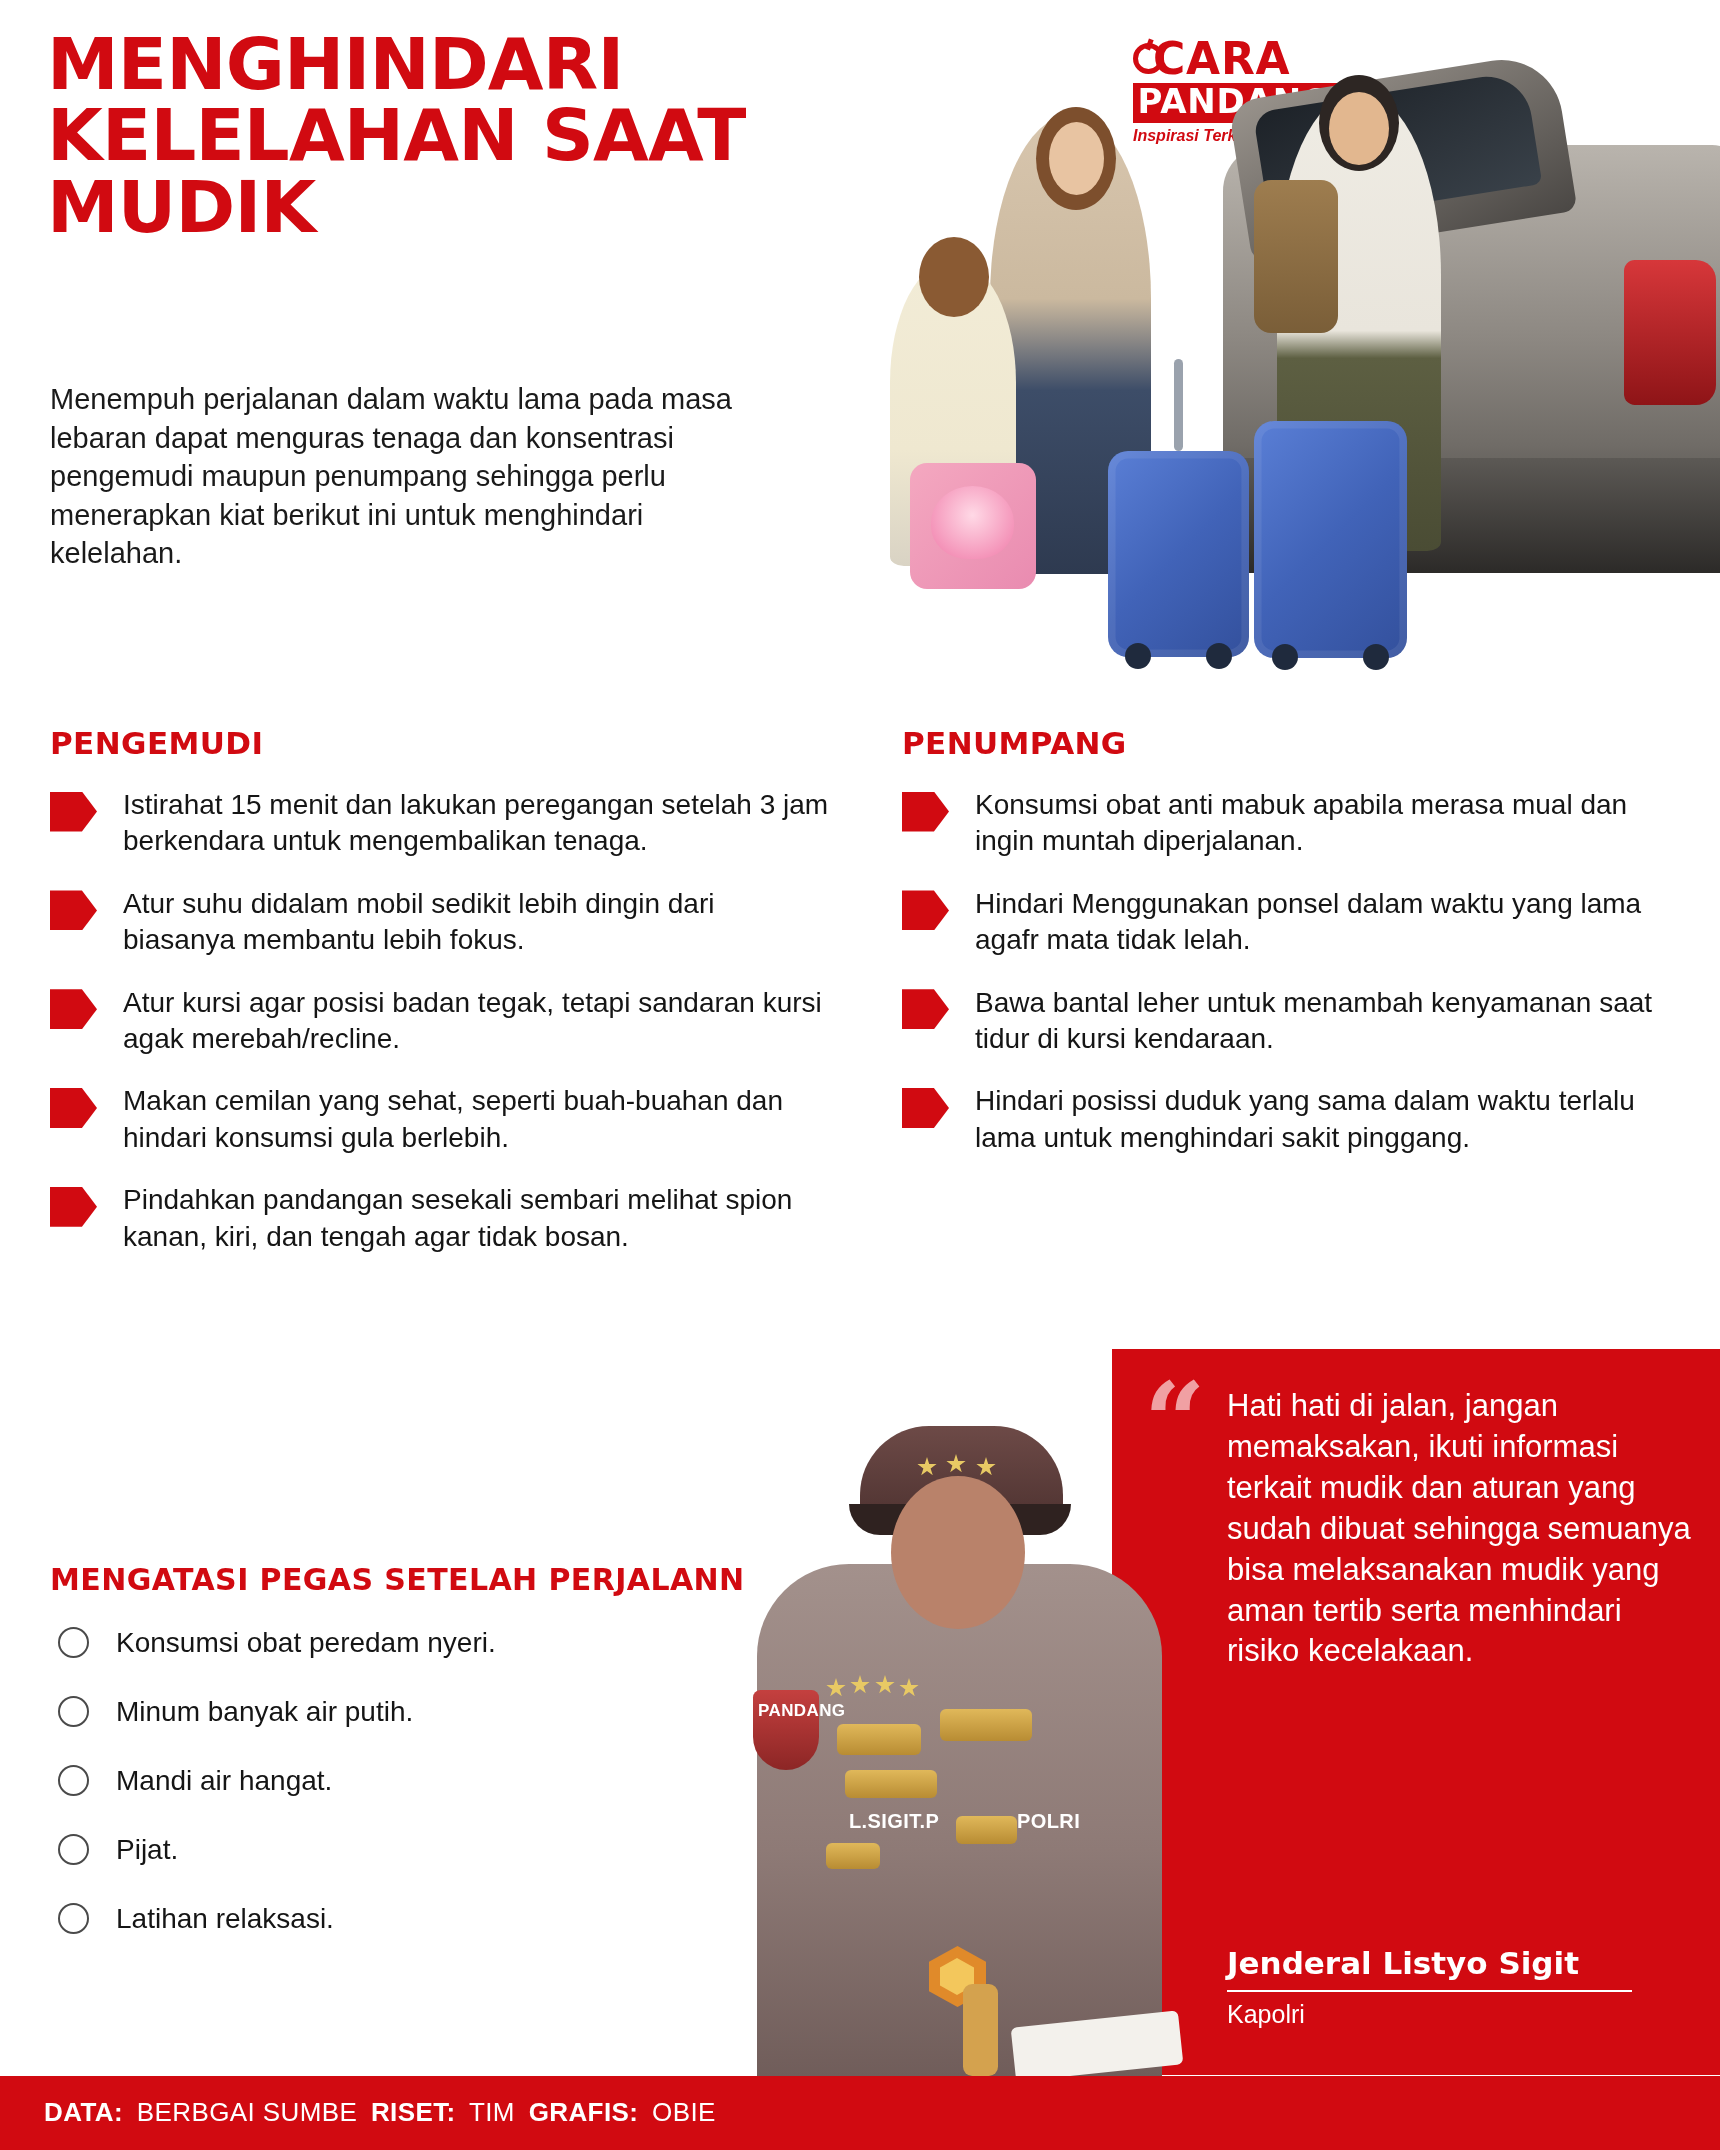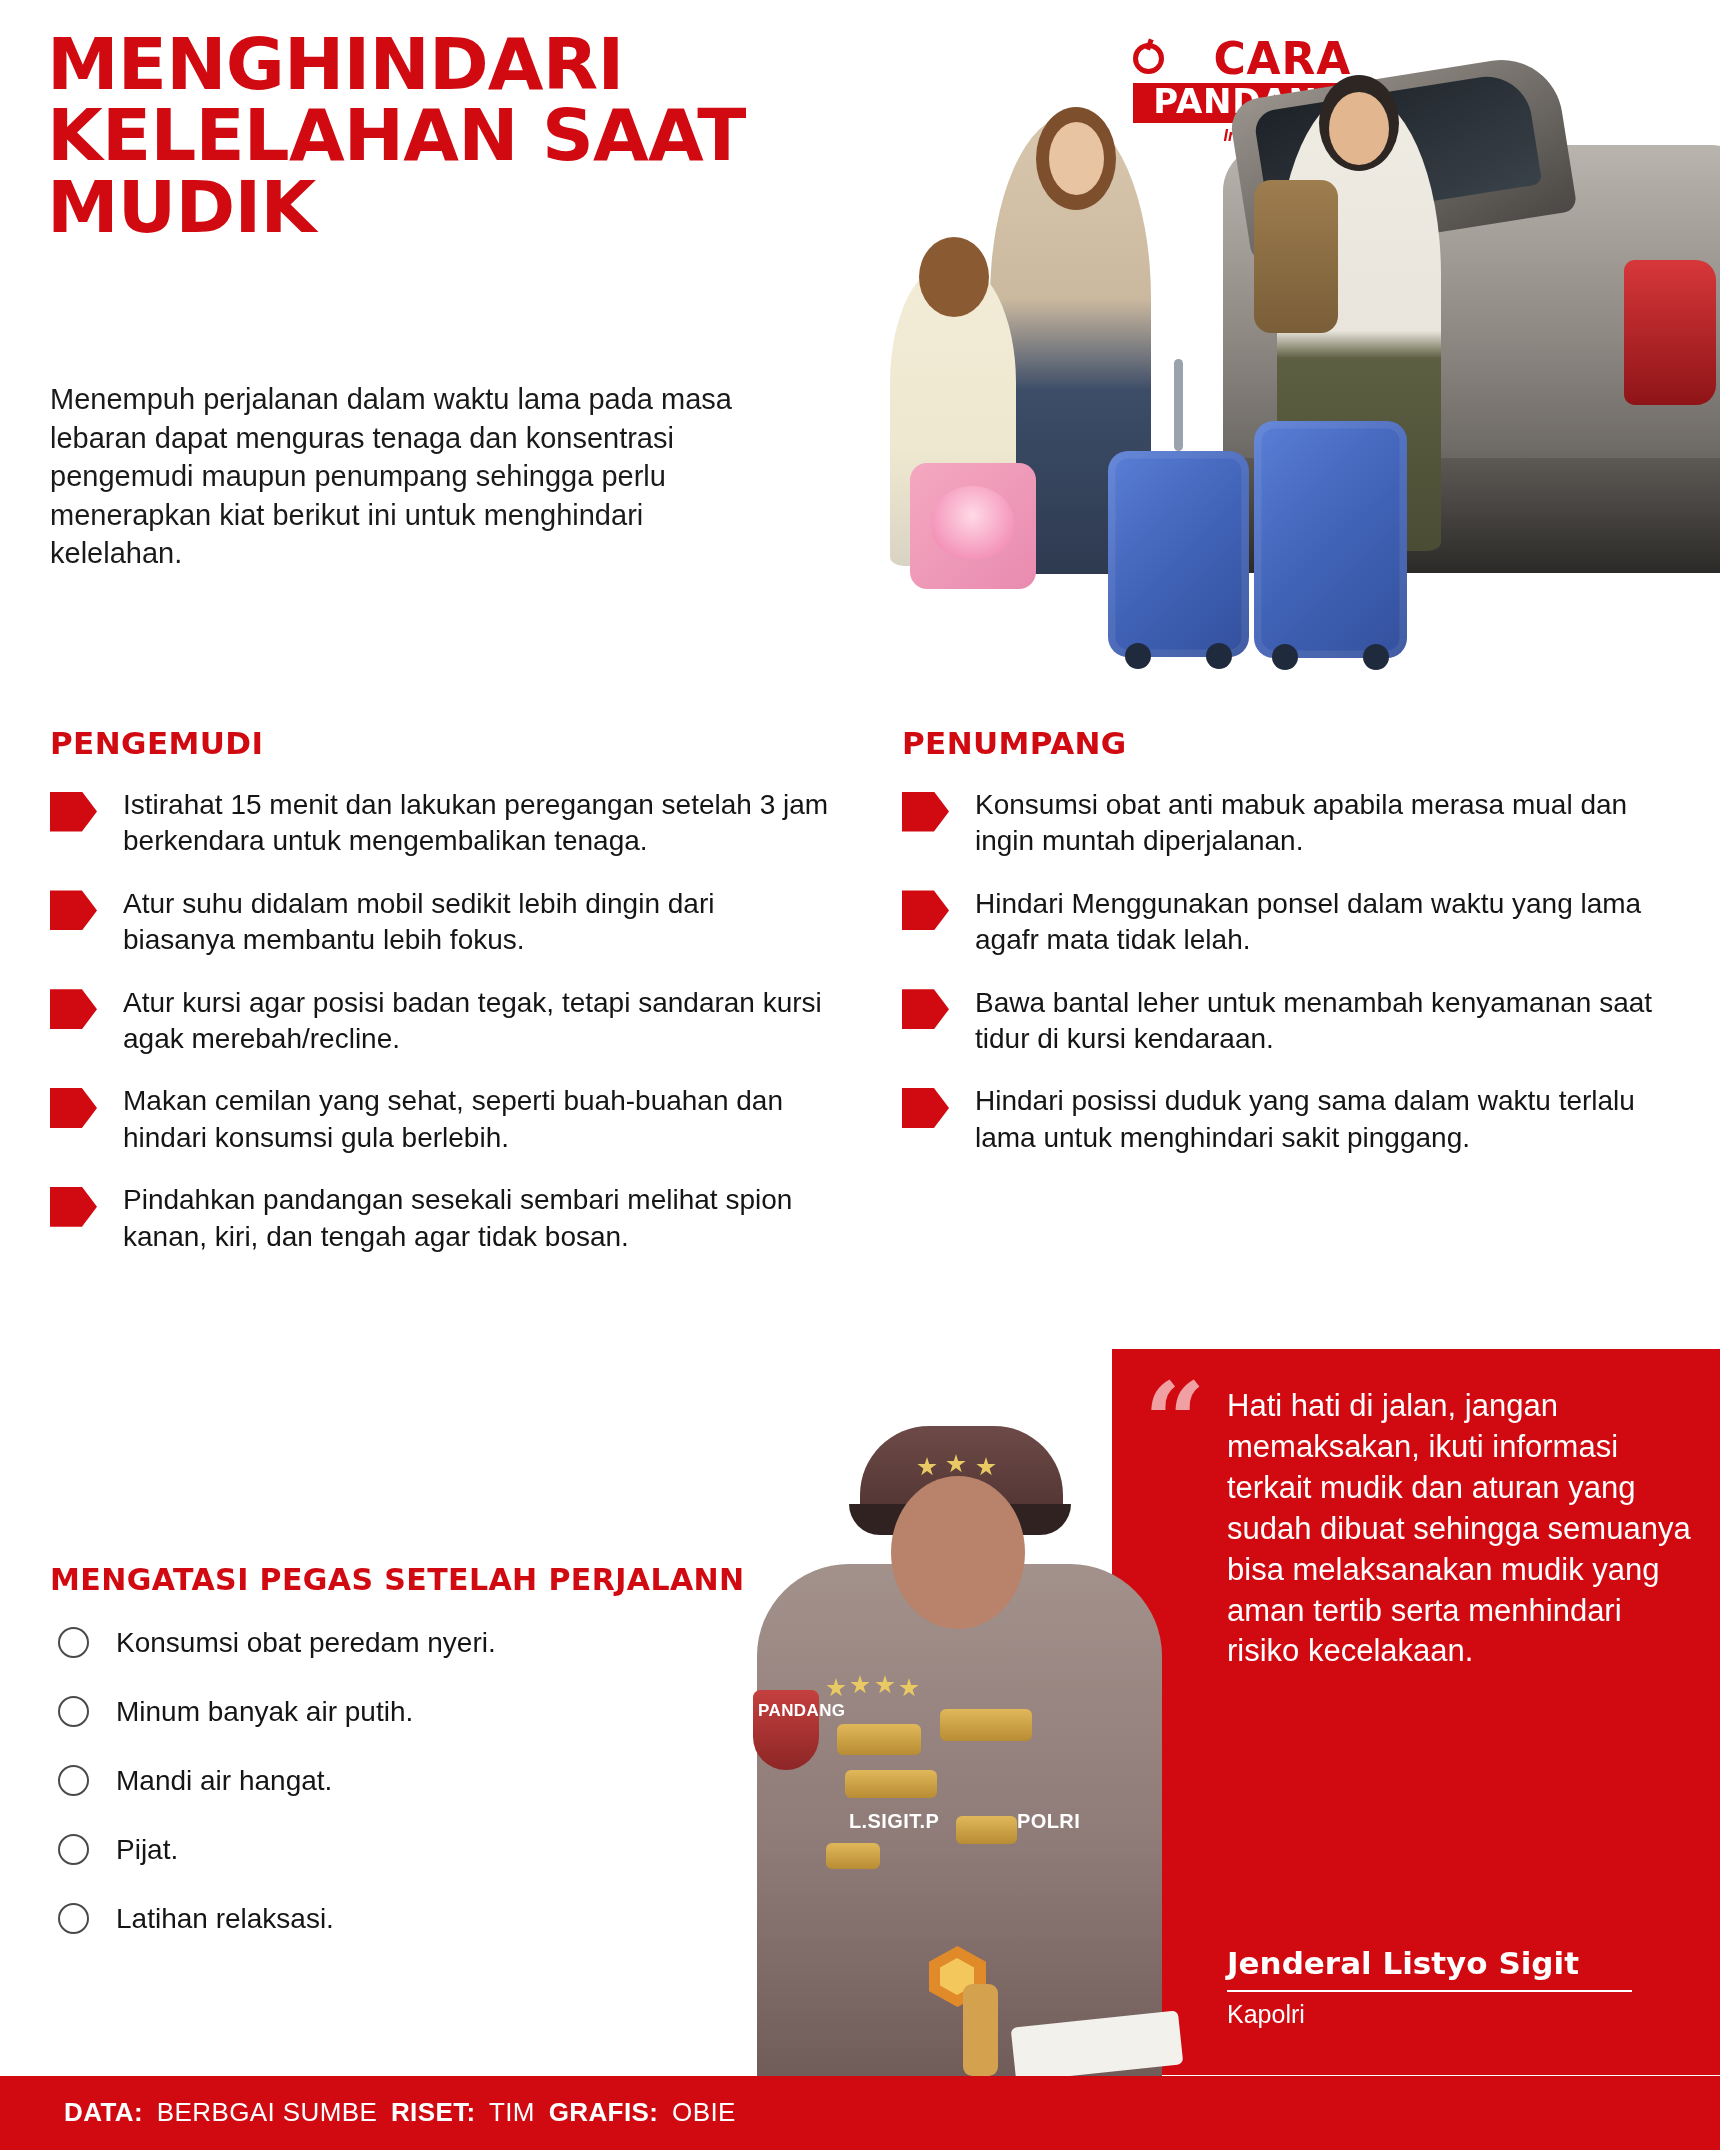--- a/index.html
+++ b/index.html
@@ -42,21 +42,21 @@
     line-height: 1.33;
     color: #1a1a1a;
   }
 
   
   .logo {
     position: absolute;
     right: 40px;
     top: 37px;
     width: 218px;
-    text-align: right;
+    text-align: left;
   }
   .logo-cara {
     color: #D10A11;
     font-family: "DejaVu Sans", sans-serif;
     font-weight: 900;
     font-size: 44px;
     letter-spacing: 0.8px;
     line-height: 1;
     position: relative;
     padding-left: 20px;
@@ -377,21 +377,21 @@
   
   .footer {
     position: absolute;
     left: 0; bottom: 0;
     width: 1720px; height: 75px;
     background: #D10A11;
     color: #ffffff;
   }
   .footer-inner {
     position: absolute;
-    left: 64px; top: 21.4px;
+    left: 44px; top: 21.4px;
     font-size: 26px;
     letter-spacing: 0.4px;
   }
   .footer-inner b { font-weight: 900; }
   .footer-inner span { margin-right: 6.1px; }
 </style>
 </head>
 <body>
 
 <div class="page">

